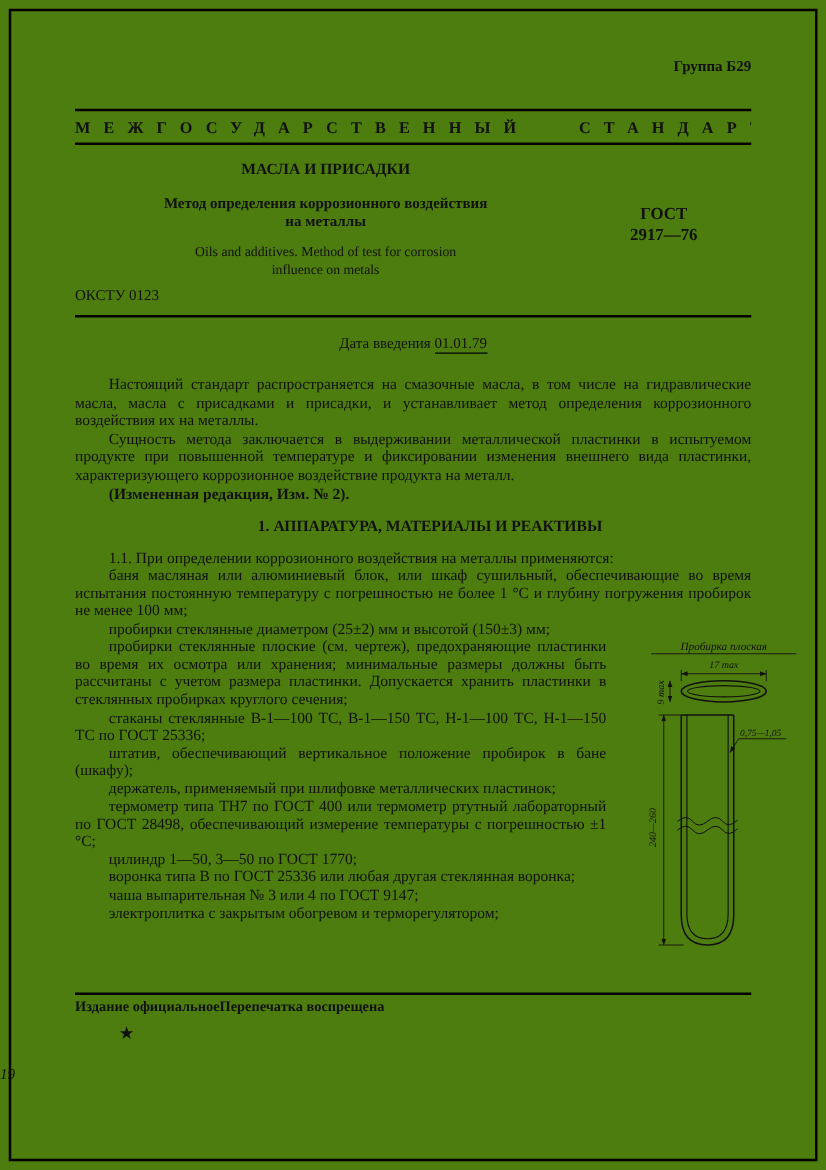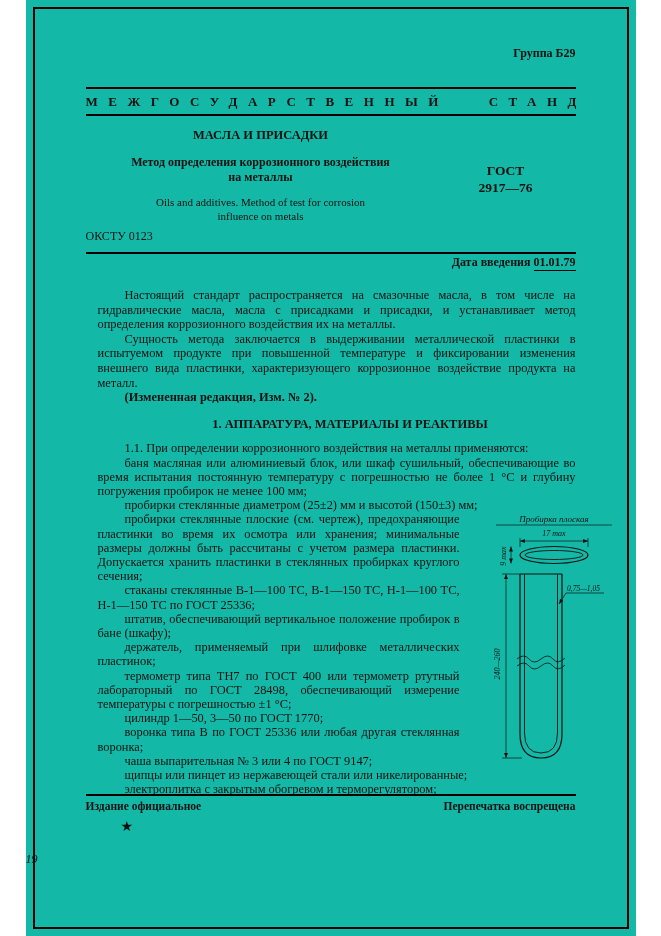--- a/index.html
+++ b/index.html
@@ -1,50 +1,50 @@
 <!DOCTYPE html>
 <html><head>
 <meta charset="utf-8">
 <style>
   * { margin:0; padding:0; box-sizing:border-box; }
   html,body { background:#ffffff; }
   body { font-family:"Liberation Serif", serif; color:#111; }
-  .page { position:relative; width:610px; height:936px; background:#14b8a6; margin:0 auto; overflow:hidden; }
+  .page { position:relative; width:661px; height:936px; background:#4d7c0f; margin:0 auto; overflow:hidden; }
   .frame { position:absolute; left:7px; top:7px; right:7px; bottom:7px; border:2px solid #000; }
   .content { position:absolute; left:60px; right:60px; top:40px; }
 
   .group { text-align:right; font-weight:bold; font-size:12px; margin-top:6px; }
 
   .std-head { margin-top:26px; border-top:2px solid #000; border-bottom:2px solid #000; padding:5px 0 4px; }
   .std-head .t { font-weight:bold; font-size:13px; letter-spacing:10.5px; word-spacing:26px; text-align:center; white-space:nowrap; overflow:hidden; }
 
   .title-row { display:flex; margin-top:12px; }
   .title-main { flex:1 1 auto; text-align:center; }
   .doc-title { font-weight:bold; font-size:12.5px; }
   .doc-sub { font-weight:bold; font-size:12px; line-height:14.5px; margin-top:12px; white-space:pre-line; }
   .doc-sub-en { font-size:11px; line-height:13.5px; margin-top:12px; white-space:pre-line; }
   .gost-col { width:140px; flex:0 0 140px; text-align:center; font-weight:bold; font-size:13.5px; line-height:17px; padding-top:34px; white-space:pre-line; }
 
   .okstu { font-size:12px; margin-top:6px; }
 
   .rule { border-top:2px solid #000; margin-top:8px; }
-  .date-line { text-align:right; font-weight:bold; font-size:12px; margin-top:1px; }
+  .date-line { text-align:center; font-weight:normal; font-size:12px; margin-top:13px; }
   .date-underline { border-bottom:1.5px solid #000; padding-bottom:1px; }
 
-  .bodytext { margin-top:18px; font-size:12.4px; line-height:14.6px; text-align:justify;margin-left:12px; }
+  .bodytext { margin-top:18px; font-size:12.4px; line-height:14.6px; text-align:justify; }
   .bodytext p { text-indent:27px; }
   .amendment { font-weight:bold; }
   .sec-heading { text-align:center; text-indent:0; font-weight:bold; font-size:12.5px; margin:12px 0 10px; }
   .items p { line-height:14.2px; }
 
   .figure { float:right; width:152px; height:252px; margin:0 -46px 2px 10px; }
   .figure svg { display:block; }
   .fig-text { font-family:"Liberation Serif", serif; font-style:italic; fill:#111; }
 
-  .footer { position:absolute; left:60px; right:60px; top:794px; border-top:2px solid #000; padding-top:4px; display:flex; justify-content:space-between; font-weight:bold; font-size:11.5px; }
+  .footer { position:absolute; left:60px; right:60px; top:794px; border-top:2px solid #000; padding-top:4px; display:flex; font-weight:bold; font-size:11.5px; }
   .star { position:absolute; left:95px; top:818px; font-size:14px; }
   .pageno { position:absolute; left:0; right:0; top:852px; text-align:left; font-size:12px;font-style:italic; }
 </style>
 </head>
 <body>
 
 <div class="page">
   <div class="frame"></div>
 
   <div class="content">
@@ -131,21 +131,20 @@
         </div>
 
         <p>пробирки стеклянные плоские (см. чертеж), предохраняющие пластинки во время их осмотра или хранения; минимальные размеры должны быть рассчитаны с учетом размера пластинки. Допускается хранить пластинки в стеклянных пробирках круглого сечения;</p>
         <p>стаканы стеклянные В-1—100 ТС, В-1—150 ТС, Н-1—100 ТС, Н-1—150 ТС по ГОСТ 25336;</p>
         <p>штатив, обеспечивающий вертикальное положение пробирок в бане (шкафу);</p>
         <p>держатель, применяемый при шлифовке металлических пластинок;</p>
         <p>термометр типа ТН7 по ГОСТ 400 или термометр ртутный лабораторный по ГОСТ 28498, обеспечивающий измерение температуры с погрешностью ±1 °С;</p>
         <p>цилиндр 1—50, 3—50 по ГОСТ 1770;</p>
         <p>воронка типа В по ГОСТ 25336 или любая другая стеклянная воронка;</p>
         <p>чаша выпарительная № 3 или 4 по ГОСТ 9147;</p>
-        <p>щипцы или пинцет из нержавеющей стали или никелированные;</p>
         <p>электроплитка с закрытым обогревом и терморегулятором;</p>
       </div>
     </div>
   </div>
 
   <div class="footer">
     <span>Издание официальное</span>
     <span>Перепечатка воспрещена</span>
   </div>
   <div class="star">★</div>

